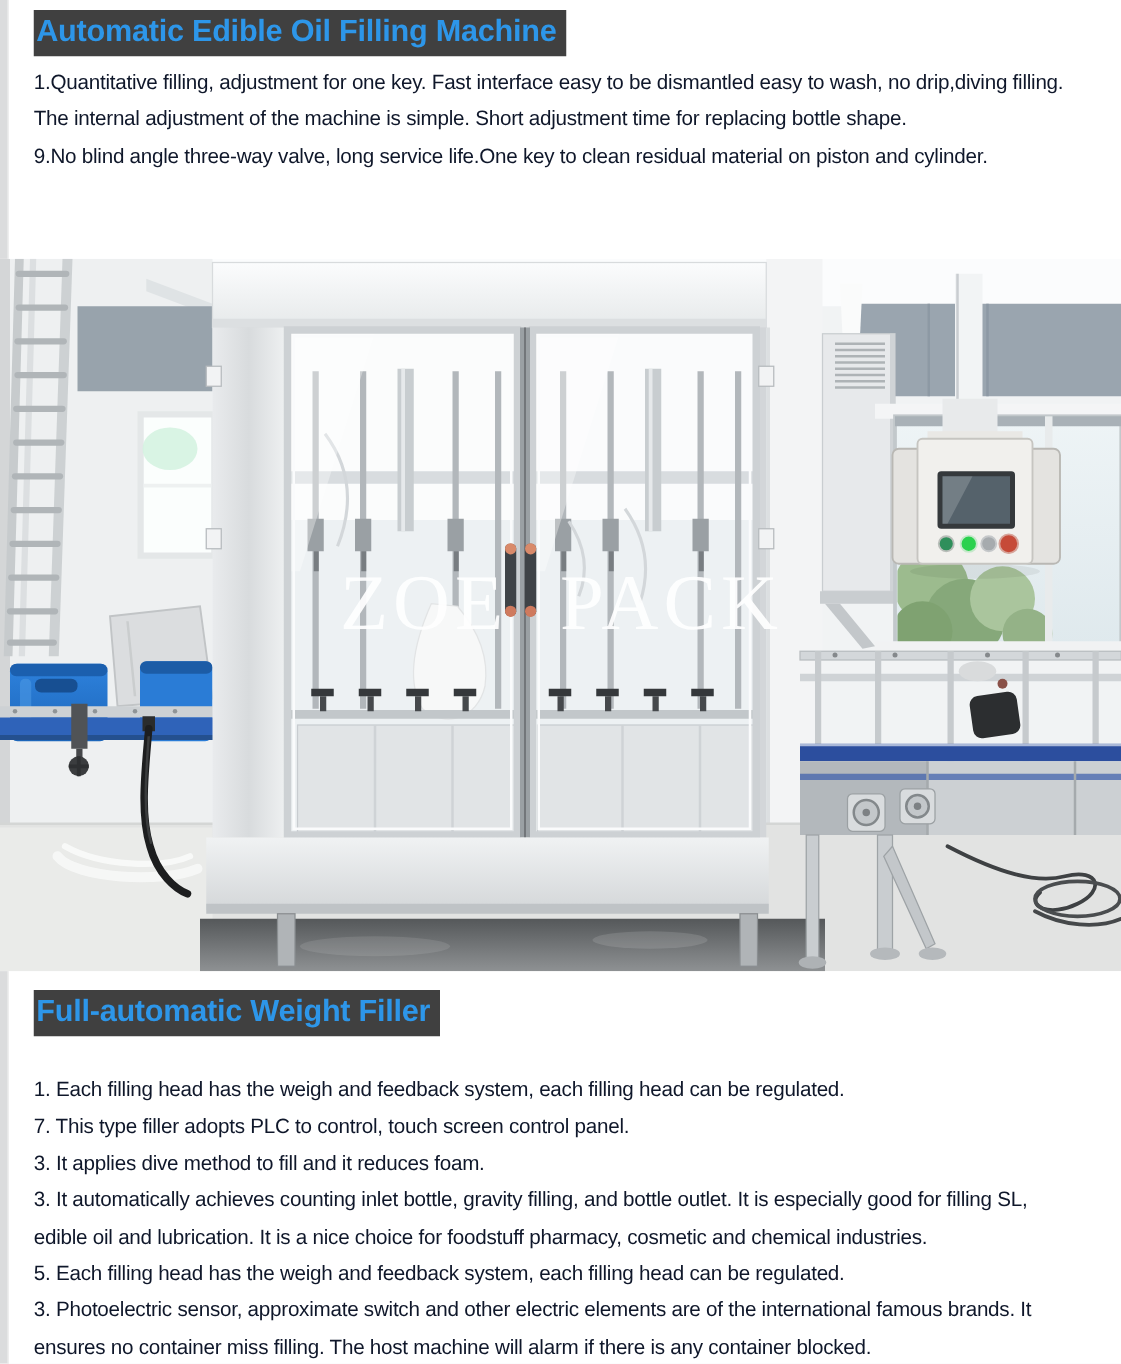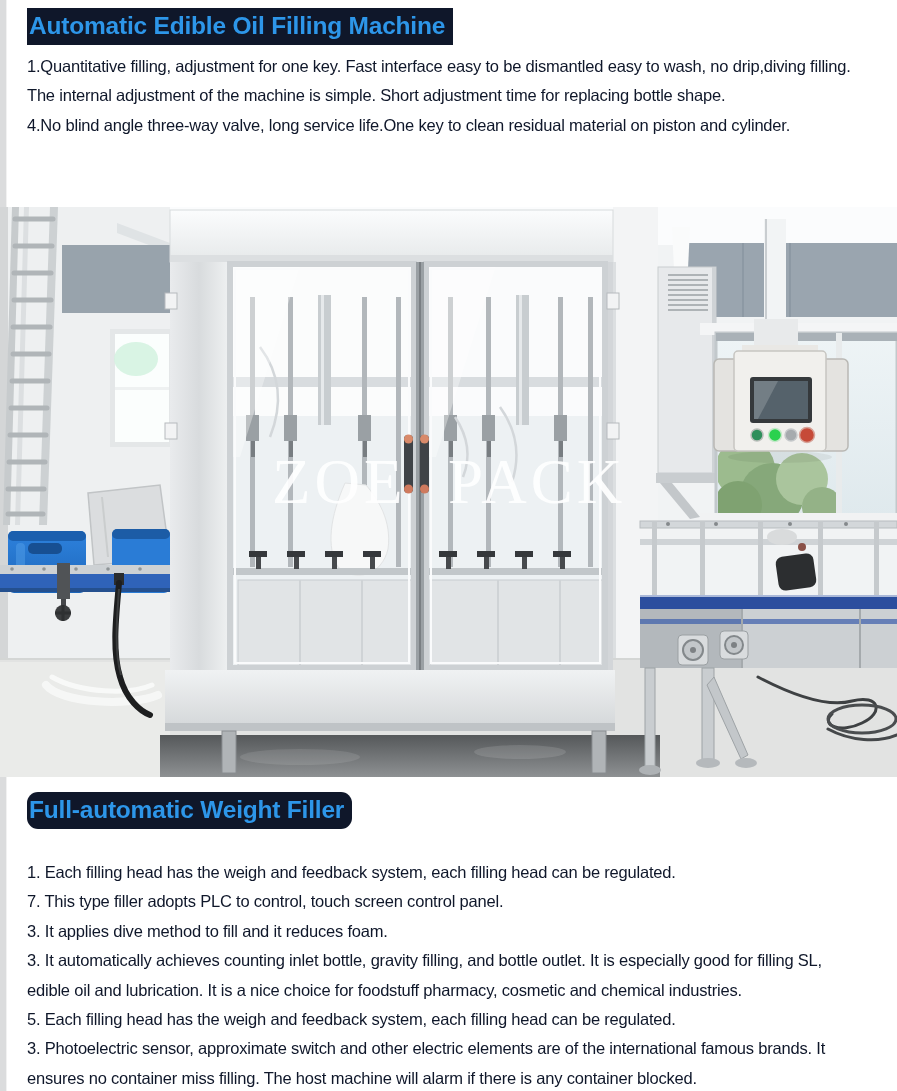--- a/index.html
+++ b/index.html
@@ -4,24 +4,24 @@
 <style>
   html,body{margin:0;padding:0;}
   body{
     width:897px;height:1091px;position:relative;background:#ffffff;
     font-family:"Liberation Sans", sans-serif;overflow:hidden;
   }
   .gutter{position:absolute;left:0;top:0;width:6px;height:1091px;background:#dbdcdd;border-right:1px solid #f1f1f1;}
   .title{
     position:absolute;left:27px;display:inline-block;
     font-size:24.5px;font-weight:bold;letter-spacing:-0.2px;
-    color:#2D96E9;background:#0f172a;padding:4px 8px 5px 2px;white-space:nowrap;
+    color:#2D96E9;background:#404040;padding:4px 8px 5px 2px;white-space:nowrap;
   }
   #title1{top:8px;}
-  #title2{top:792px;border-radius:11px;}
+  #title2{top:792px;}
   .para{position:absolute;left:27px;}
   #para1{top:52px;}
   #para2{top:858px;}
   .line{
     height:29.4px;line-height:29.4px;font-size:16.5px;color:#0f172a;
     letter-spacing:-0.2px;white-space:nowrap;
   }
   #photo-wrap{position:absolute;left:0;top:207px;width:764px;height:570px;}
   svg text.wm{
     font-family:"Liberation Serif", serif;font-size:63px;
@@ -31,21 +31,21 @@
 </head>
 <body>
 
 <div class="gutter"></div>
 
 <div class="title" id="title1">Automatic Edible Oil Filling Machine</div>
 
 <div class="para" id="para1">
   <div class="line">1.Quantitative filling, adjustment for one key. Fast interface easy to be dismantled easy to wash, no drip,diving filling.</div>
   <div class="line">The internal adjustment of the machine is simple. Short adjustment time for replacing bottle shape.</div>
-  <div class="line">4.No blind angle three-way valve, long service life.One key to clean residual material on piston and cylinder.</div>
+  <div class="line">9.No blind angle three-way valve, long service life.One key to clean residual material on piston and cylinder.</div>
 </div>
 
 <div id="photo-wrap">
 <svg width="897" height="570" viewBox="0 0 897 570">
   <defs>
     <linearGradient id="gSteelTop" x1="0" y1="0" x2="0" y2="1">
       <stop offset="0" stop-color="#fbfcfd"></stop>
           <stop offset="1" stop-color="#e6e9ea"></stop>
     </linearGradient>
     <linearGradient id="gColumn" x1="0" y1="0" x2="1" y2="0">

